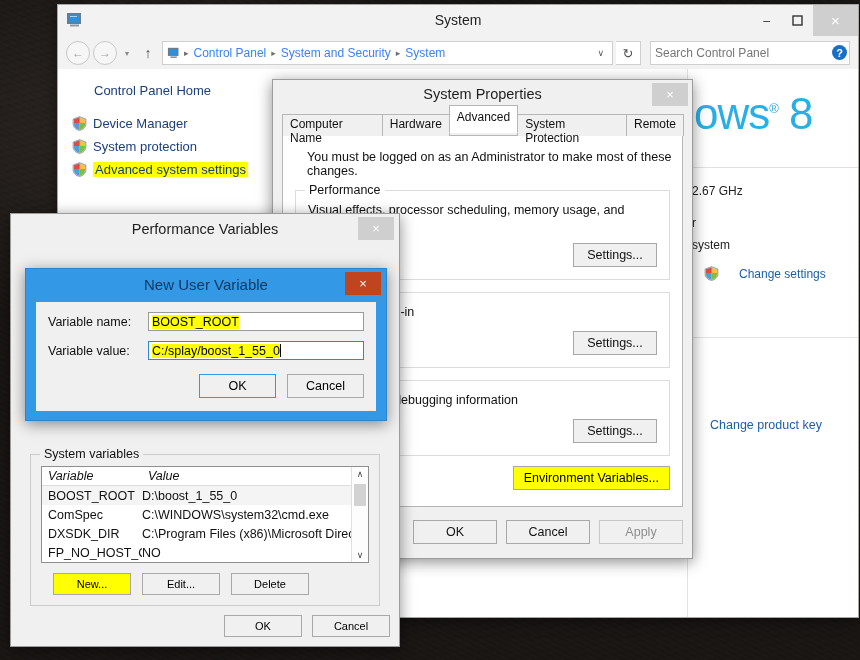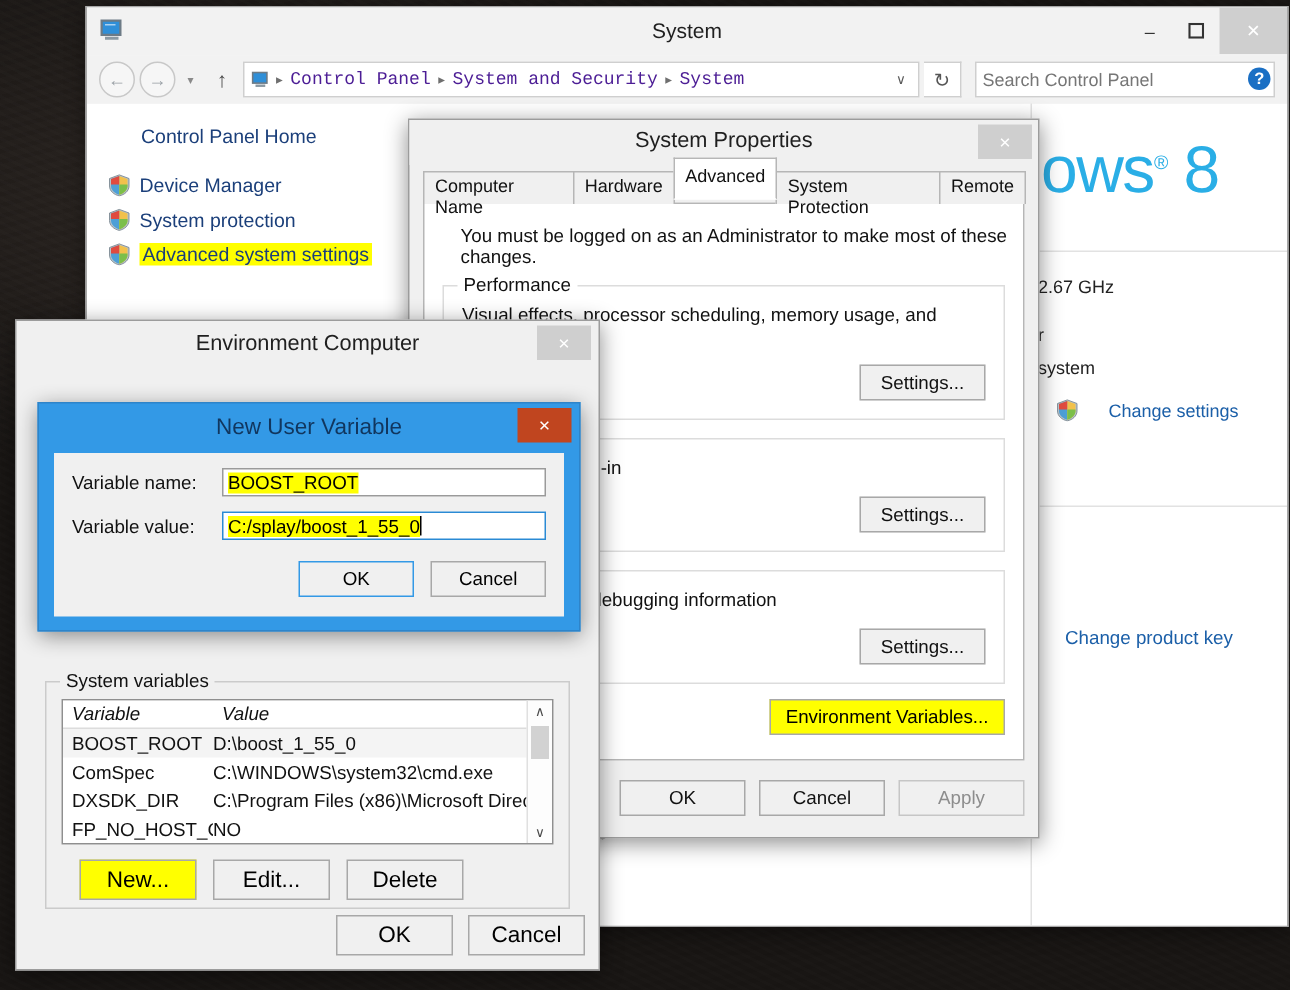--- a/index.html
+++ b/index.html
@@ -62,21 +62,21 @@
   .navbtn { width:22px; height:22px; border-radius:50%; border:1px solid #c8c8c8;
             color:#9aa0a6; display:flex; align-items:center; justify-content:center;
             font-size:12px; background:#f6f6f6;}
   .navbtn.up { border:none; background:transparent; color:#4a4a4a; font-size:14px; }
   .navcaret { width:14px; text-align:center; color:#8a8a8a; font-size:8px; }
   #crumbbar {
     flex:1; height:22px; background:#fff; border:1px solid #cfcfcf;
     display:flex; align-items:center; padding:0 2px 0 4px; gap:2px; font-size:12px;
   }
   #crumbbar .mini { width:14px; height:13px; }
-  .crumb { color:#4c1d95; padding:0 2px;font-family:Liberation Mono, monospace; }
+  .crumb { color:#3b82f6; padding:0 2px; }
   .sep { color:#6f6f6f; font-size:9px; padding:0 1px; }
   .crumb-dd { margin-left:auto; color:#5a5a5a; font-size:9px; padding:0 6px; }
   #refresh-btn { width:24px; height:22px; border:1px solid #cfcfcf; border-left:none;
                  background:#fff; color:#555; display:flex; align-items:center;
                  justify-content:center; font-size:13px;}
   #search-box { width:190px; height:22px; background:#fff; border:1px solid #cfcfcf;
                 margin-left:6px; display:flex; align-items:center; padding:0 4px;}
   #search-box .ph { color:#767676; font-size:12px; flex:1; }
   #search-box .mag { color:#555; font-size:12px; }
 
@@ -166,21 +166,21 @@
   .lb-row .c1 { width:94px; padding-left:6px; white-space:nowrap; overflow:hidden; }
   .lb-row .c2 { flex:1; white-space:nowrap; overflow:hidden; }
   .lb-scroll { position:absolute; right:0; top:0; bottom:0; width:16px;
                background:#fdfdfd; border-left:1px solid #e0e0e0;
                display:flex; flex-direction:column; justify-content:space-between;
                align-items:center; }
   .lb-scroll .arr { font-size:9px; color:#4a4a4a; padding:2px 0; }
   .lb-thumb { position:absolute; top:17px; left:2px; width:12px; height:22px;
               background:#d2d2d2; }
   .envbtnrow { display:flex; gap:11px; padding:10px 0 11px 22px; }
-  .envbtn { border:1px solid #a8a8a8; background:#f0f0f0; font-size:15px;
+  .envbtn { border:1px solid #a8a8a8; background:#f0f0f0; font-size:11px;
             padding:4px 0; width:76px; text-align:center; }
   .envbtn.hlbtn { background:#ffff00; }
   #env-footer { position:absolute; right:0; bottom:0; display:flex; gap:10px; }
 
   
   #newvar { left:25px; top:268px; width:360px; height:151px;
             background:#3399e6; border:1px solid #2e84c9; }
   #nv-titlebar { height:33px; position:relative; }
   #nv-title { position:absolute; left:0; right:0; top:7px; text-align:center;
               font-size:15px; color:#11365e; }
@@ -376,21 +376,21 @@
     <div id="sp-footer">
       <div class="btn">OK</div>
       <div class="btn">Cancel</div>
       <div class="btn disabled">Apply</div>
     </div>
   </div>
 </div>
 
 <div class="win" id="envdlg">
   <div id="env-titlebar">
-    <div id="env-title">Environment Computer</div>
+    <div id="env-title">Performance Variables</div>
     <div id="env-close">×</div>
   </div>
 
   <div id="env-inner">
 
     <div class="envgroup" style="position:absolute; left:10px; right:10px; top:205px; height:150px;">
       <div class="legend">System variables</div>
 
       <div class="listbox">
         <div class="lb-head">

